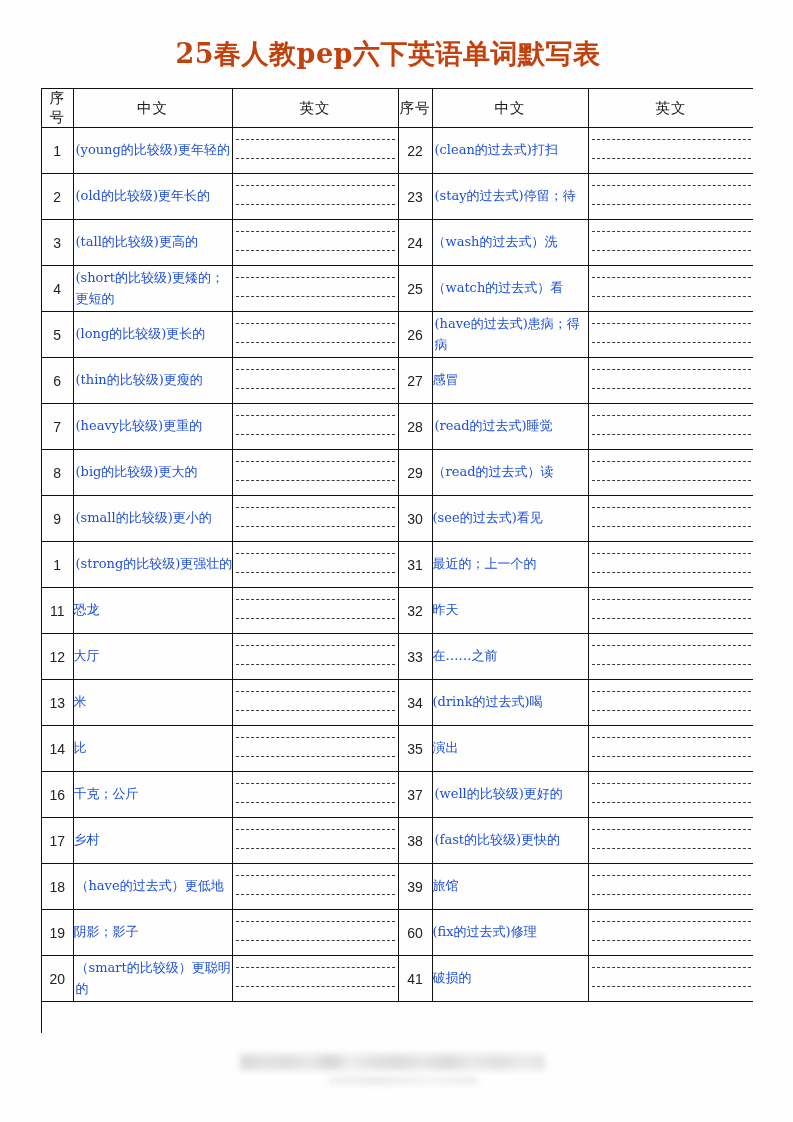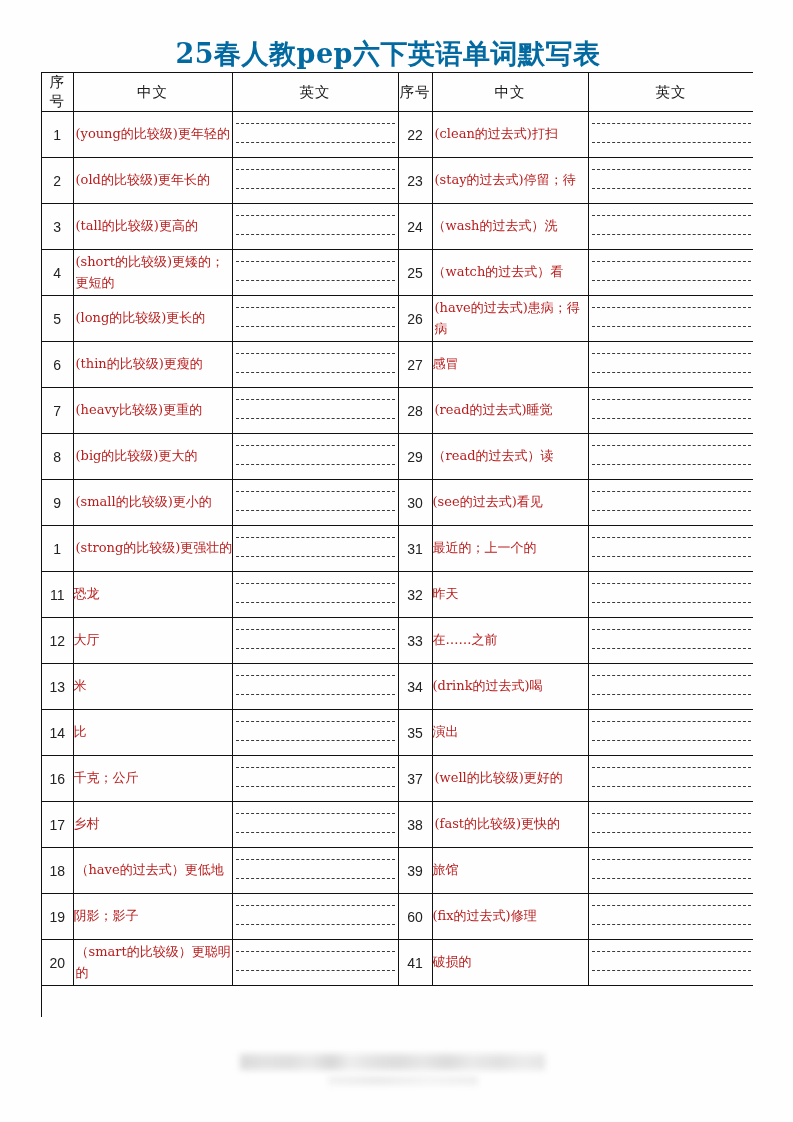--- a/index.html
+++ b/index.html
@@ -29,29 +29,29 @@
   #title {
     position: absolute;
     left: 0;
     top: 36px;
     width: 776px;
     text-align: center;
     font-family: "DejaVu Serif", "Liberation Serif", serif;
     font-size: 27px;
     font-weight: 700;
     letter-spacing: 0.5px;
-    color: #0369a1;
+    color: #c2410c;
     white-space: nowrap;
   }
 
   
   #table-wrap {
     position: absolute;
     left: 41px;
-    top: 72px;
+    top: 88px;
     width: 712px;
     height: 945px;
     overflow: hidden;
     border-left: 1.6px solid #111;
     border-top: 1.6px solid #111;
     box-sizing: border-box;
   }
 
   table.wordtable {
     border-collapse: collapse;
@@ -97,21 +97,21 @@
     text-align: center;
     font-family: "Liberation Sans", "DejaVu Sans", sans-serif;
     font-size: 14px;
     color: #222;
   }
 
   td.cn {
     font-family: "DejaVu Serif", "Liberation Serif", serif;
     font-size: 13px;
     line-height: 1.55;
-    color: #b91c1c;
+    color: #1d4ed8;
     padding: 0 4px;
   }
   td.cn .cn-inner {
     display: block;
     width: 100%;
   }
   td.cn.center .cn-inner { }
   td.cn.left   .cn-inner { text-align: left; padding-left: 2px; }
 
   

